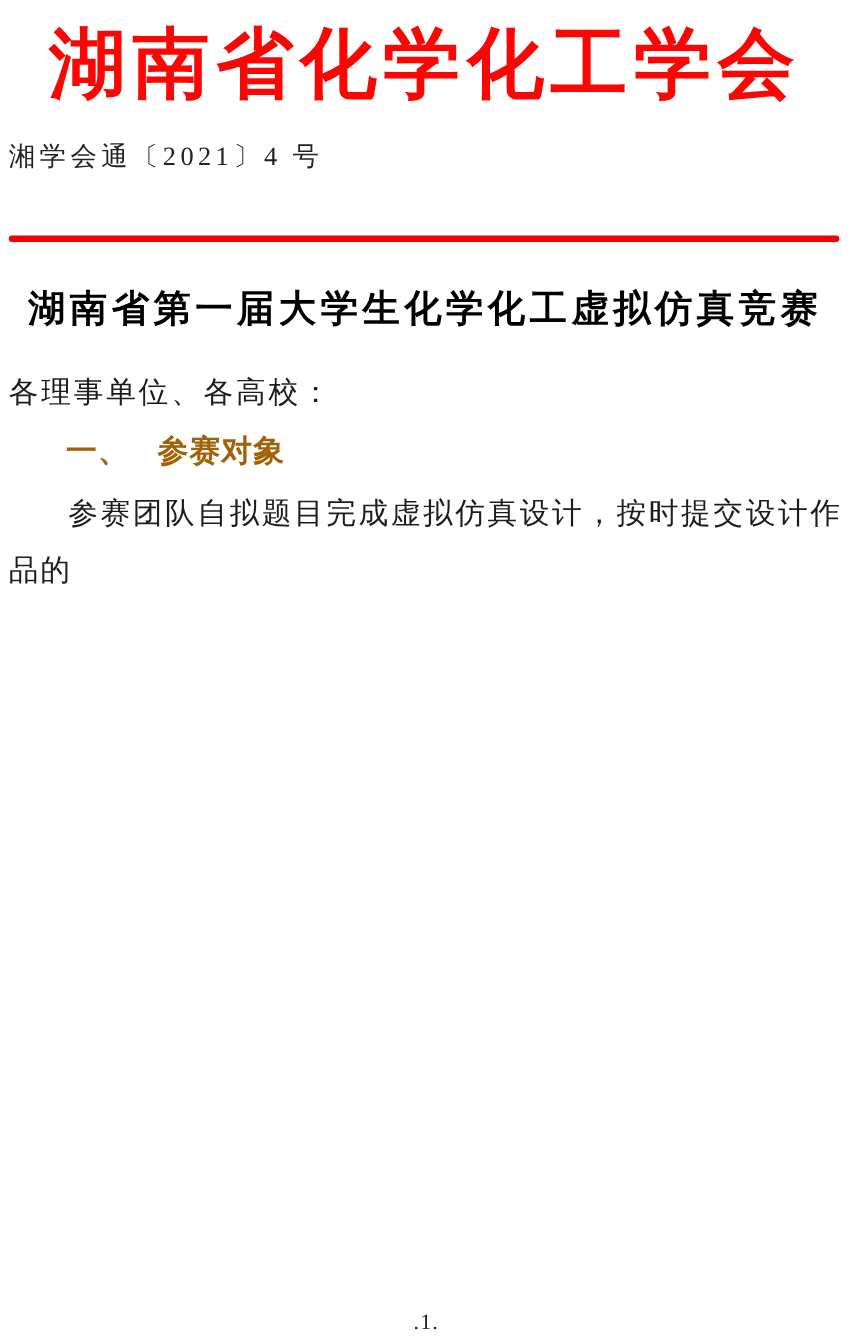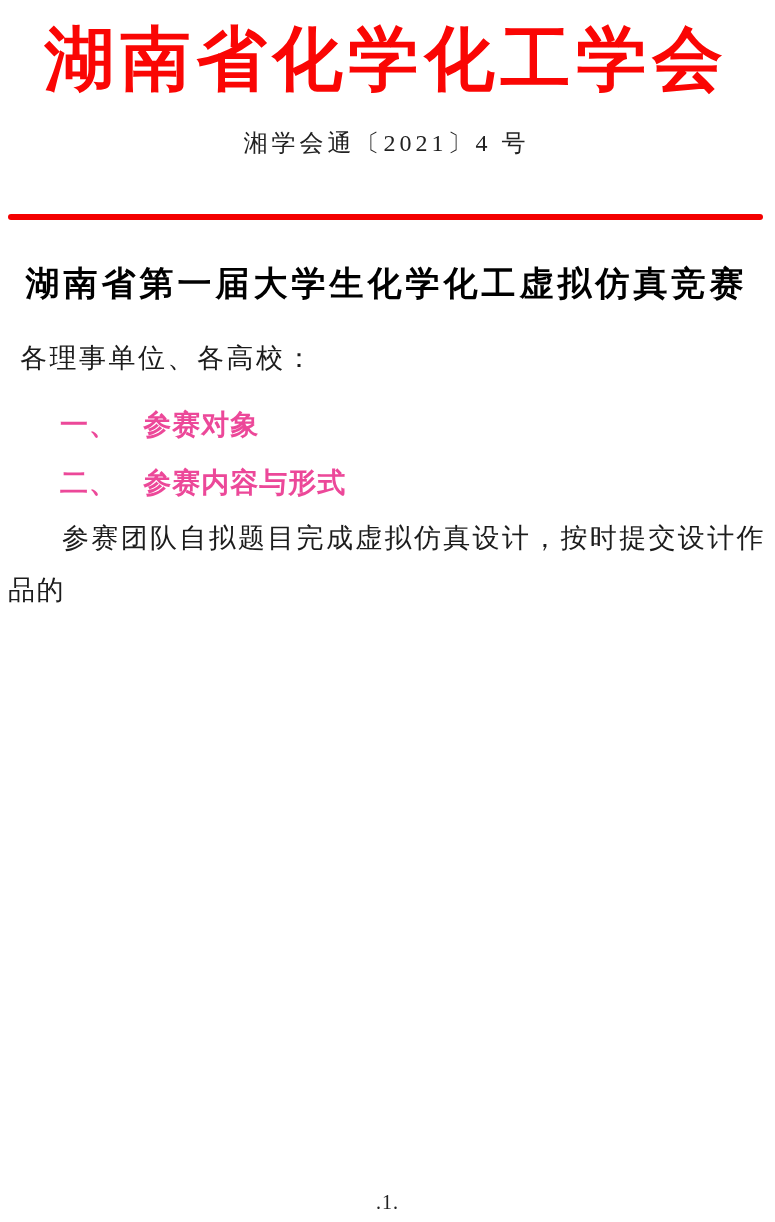--- a/index.html
+++ b/index.html
@@ -28,21 +28,21 @@
     color: #fa0604;
     font-family: "Liberation Serif", "DejaVu Serif", serif;
     font-weight: bold;
     font-size: 70px;
     line-height: 84px;
     letter-spacing: 6px;
     white-space: nowrap;
   }
   .doc-number {
     margin-top: 26px;
-    text-align: center;
+    text-align: left;
     font-family: "Liberation Serif", "DejaVu Serif", serif;
     font-size: 24px;
     line-height: 30px;
     color: #222222;
     letter-spacing: 4px;
   }
   .red-rule {
     margin-top: 56px;
     margin-left: 0;
     margin-right: 2px;
@@ -57,48 +57,49 @@
     text-align: center;
     font-family: "Liberation Serif", "DejaVu Serif", serif;
     font-weight: bold;
     color: #000000;
     font-size: 34px;
   }
   .doc-title-line {
     line-height: 72px;
     letter-spacing: 4px;
     white-space: nowrap;
+    font-family: Liberation Mono, monospace;
   }
 
   
   .doc-body {
     margin-top: 10px;
     font-family: "Liberation Serif", "DejaVu Serif", serif;
     font-size: 27px;
     color: #1c1c1c;
   }
   .salutation {
-    margin: 12px;
+    margin: 0;
     line-height: 52px;
     letter-spacing: 2.5px;
   }
   .para {
     margin: 0;
     text-indent: 2em;
     text-align: justify;
     line-height: 52px;
     letter-spacing: 1.5px;
   }
   .section-heading {
     margin: 0;
     padding-left: 52px;
     font-family: Liberation Serif, serif;
     font-weight: bold;
     font-size: 28px;
-    color: #ec4899;
+    color: #a16207;
     line-height: 58px;
     letter-spacing: 1px;
   }
   .sec-num {
     margin-right: 0.9em;
   }
 
   
   .page-footer {
     position: absolute;
@@ -131,23 +132,20 @@
 
   <main class="doc-body">
     <p class="salutation">各理事单位、各高校：</p>
 
 
     <div class="section-heading">
       <span class="sec-num">一、</span><span class="sec-title">参赛对象</span>
     </div>
 
 
-    <div class="section-heading">
-      <span class="sec-num">二、</span><span class="sec-title">参赛内容与形式</span>
-    </div>
 
     <p class="para">参赛团队自拟题目完成虚拟仿真设计，按时提交设计作品的</p>
   </main>
 
   <footer class="page-footer">
     <span class="page-number">.1.</span>
   </footer>
 
 </div>
 

